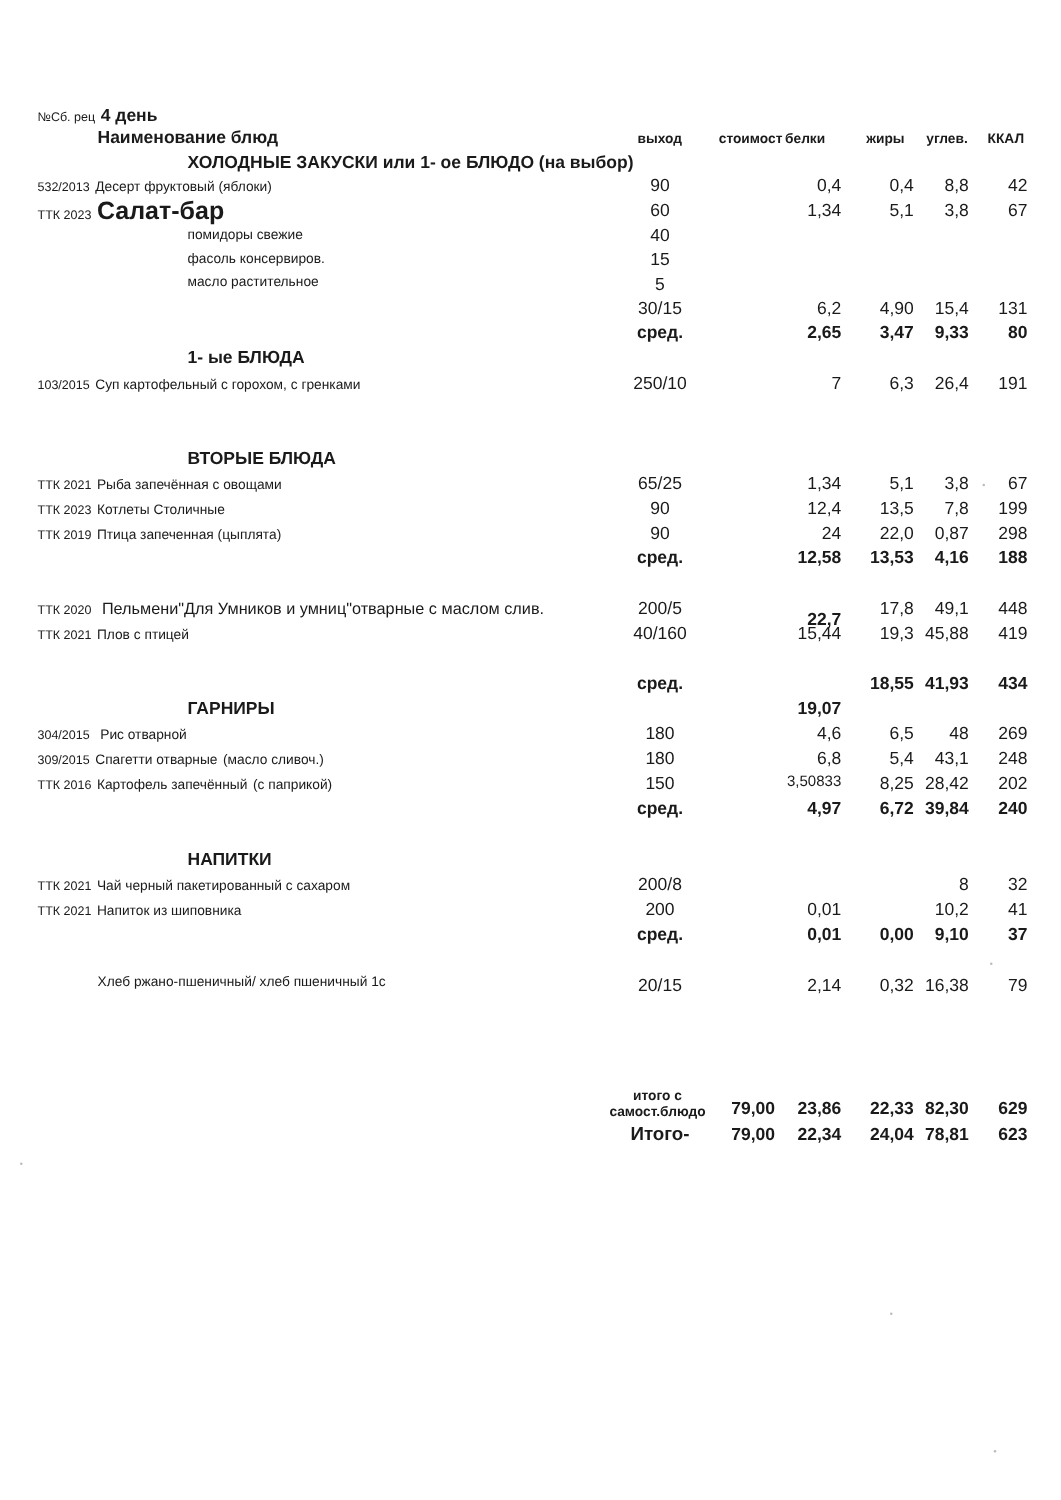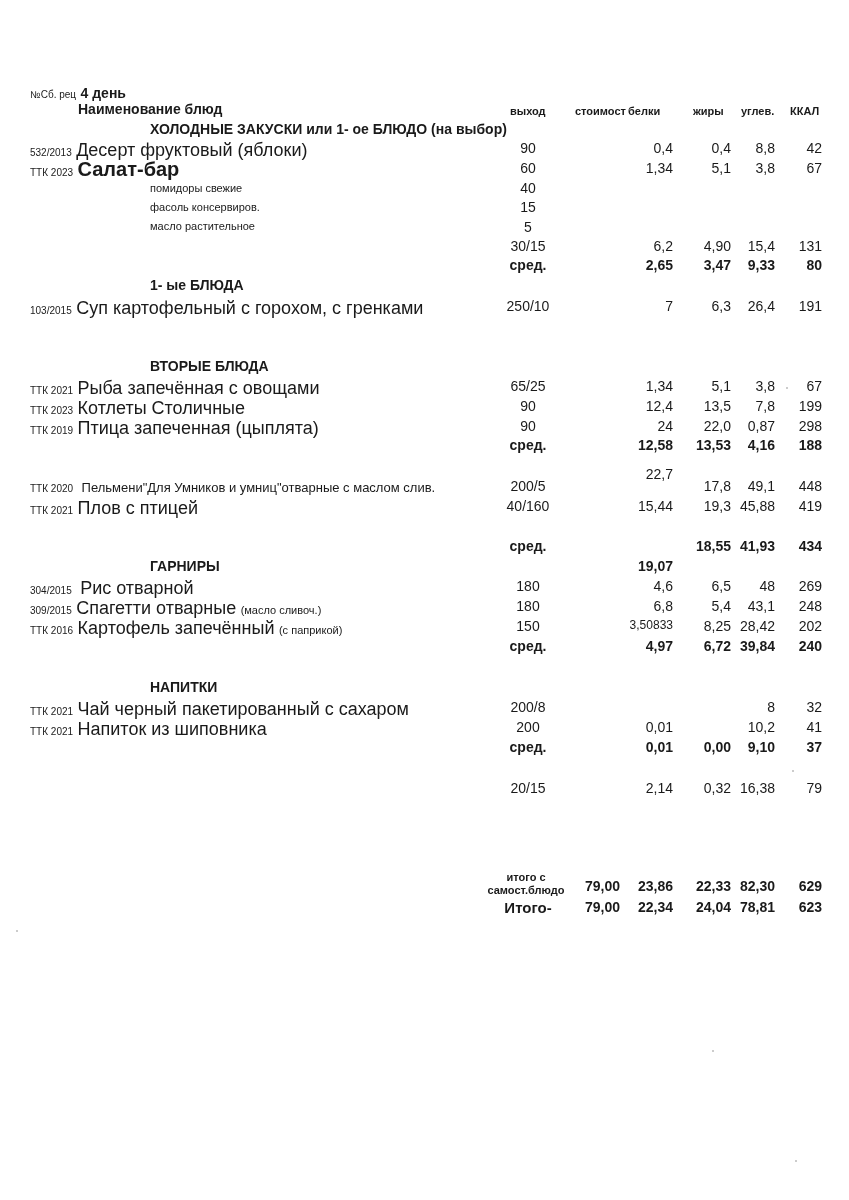--- a/index.html
+++ b/index.html
@@ -1,21 +1,21 @@
 <!DOCTYPE html>
 <html><head>
 <meta charset="utf-8">
 <style>
   html, body { margin: 0; padding: 0; background: #ffffff; }
   body { width: 849px; height: 1200px; position: relative; overflow: hidden;
          font-family: "Liberation Sans", sans-serif; color: #1a1a1a; }
   .page { position: absolute; left: 0; top: 0; width: 849px; height: 1200px; }
   .abs { position: absolute; white-space: nowrap; }
   .code { font-size: 10px; }
-  .name { font-size: 18px; }
+  .name { font-size: 11px; }
   .bold { font-weight: bold; }
   .sec { font-size: 14px; font-weight: bold; }
   .hdr { font-size: 11px; font-weight: bold; }
   .num { position: absolute; font-size: 14px; text-align: right; white-space: nowrap; }
   .num.b { font-weight: bold; }
   .out { position: absolute; font-size: 14px; text-align: center; width: 80px; white-space: nowrap; }
   .out.b { font-weight: bold; }
   .c-prot { left: 600px; width: 73px; }
   .c-fat  { left: 680px; width: 51px; }
   .c-carb { left: 735px; width: 40px; }
@@ -129,21 +129,21 @@
   <div class="num b c-prot" style="top:437px;">12,58</div>
   <div class="num b c-fat" style="top:437px;">13,53</div>
   <div class="num b c-carb" style="top:437px;">4,16</div>
   <div class="num b c-kcal" style="top:437px;">188</div>
 
   <div class="abs" style="left:30px; top:478px;">
     <span class="code">ТТК 2020</span>
     <span class="name" style="font-size:13px; margin-left:4px;">Пельмени"Для Умников и умниц"отварные с маслом слив.</span>
   </div>
   <div class="out c-out" style="top:478px;">200/5</div>
-  <div class="num c-prot" style="top:466px;">22,7</div>
+  <div class="num c-prot" style="top:487px;font-weight:bold;">22,7</div>
   <div class="num c-fat" style="top:478px;">17,8</div>
   <div class="num c-carb" style="top:478px;">49,1</div>
   <div class="num c-kcal" style="top:478px;">448</div>
 
   <div class="abs" style="left:30px; top:498px;">
     <span class="code">ТТК 2021</span>
     <span class="name">Плов с птицей</span>
   </div>
   <div class="out c-out" style="top:498px;">40/160</div>
   <div class="num c-prot" style="top:498px;">15,44</div>
@@ -215,20 +215,21 @@
   <div class="num c-prot" style="top:719px;">0,01</div>
   <div class="num c-carb" style="top:719px;">10,2</div>
   <div class="num c-kcal" style="top:719px;">41</div>
 
   <div class="out c-out b" style="top:739px;">сред.</div>
   <div class="num b c-prot" style="top:739px;">0,01</div>
   <div class="num b c-fat" style="top:739px;">0,00</div>
   <div class="num b c-carb" style="top:739px;">9,10</div>
   <div class="num b c-kcal" style="top:739px;">37</div>
 
+  <div class="abs name" style="left:78px; top:780px;">Хлеб ржано-пшеничный/ хлеб пшеничный 1с</div>
   <div class="out c-out" style="top:780px;">20/15</div>
   <div class="num c-prot" style="top:780px;">2,14</div>
   <div class="num c-fat" style="top:780px;">0,32</div>
   <div class="num c-carb" style="top:780px;">16,38</div>
   <div class="num c-kcal" style="top:780px;">79</div>
 
   <div class="abs" style="left:486px; top:871px; width:80px; height:26px; overflow:hidden; text-align:center; font-size:11px; font-weight:bold; line-height:13px;">
     <div>итого с</div>
     <div>самост.блюдо</div>
   </div>

